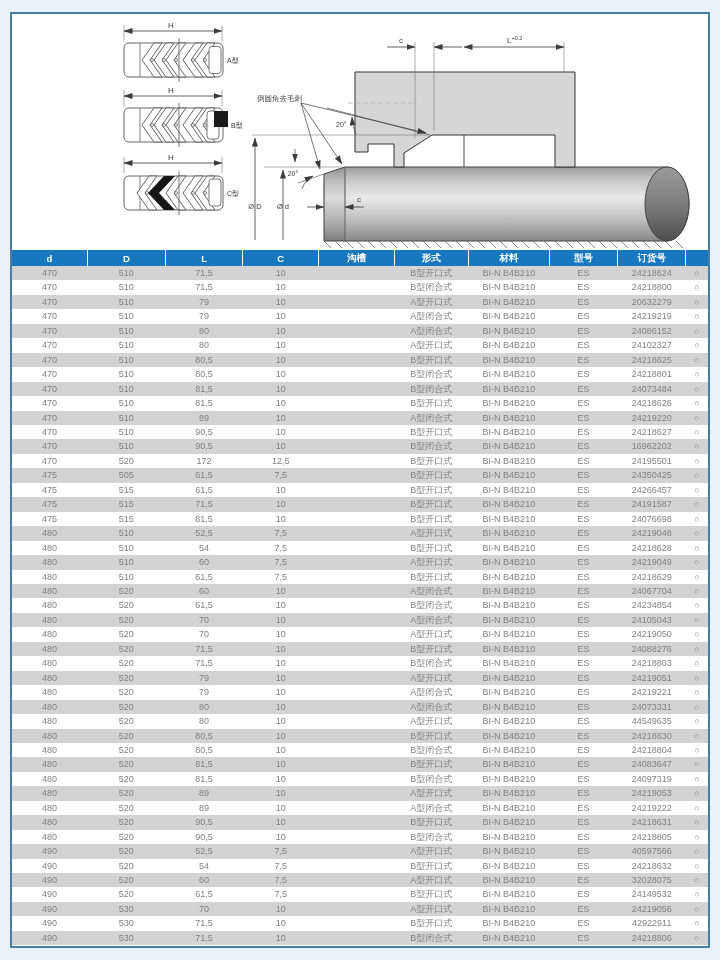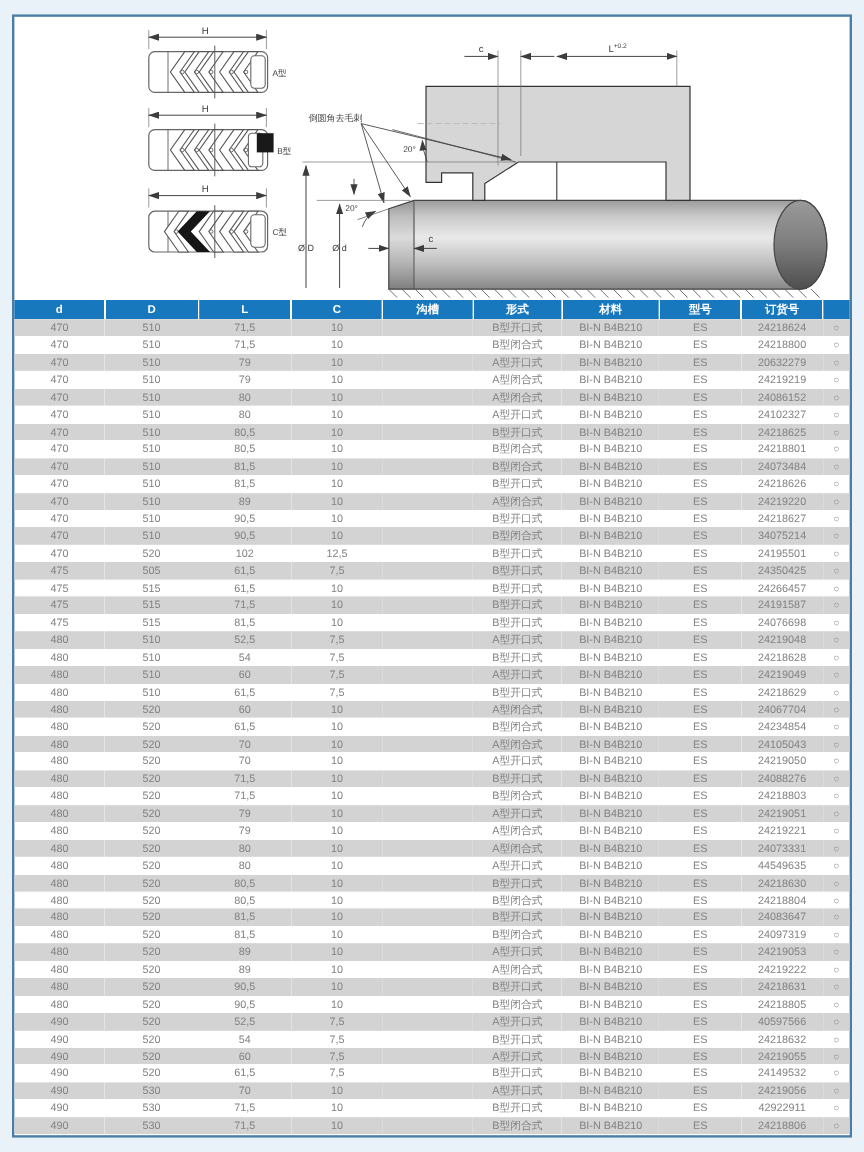--- a/index.html
+++ b/index.html
@@ -345,27 +345,27 @@
         </tr>
         <tr class="shaded">
           <td>470</td>
           <td>510</td>
           <td>90,5</td>
           <td>10</td>
           <td></td>
           <td>B型闭合式</td>
           <td>BI-N B4B210</td>
           <td>ES</td>
-          <td>34075214</td>
-          <td class="avail">○</td>
-        </tr>
-        <tr>
-          <td>470</td>
-          <td>520</td>
-          <td>102</td>
+          <td>16962202</td>
+          <td class="avail">○</td>
+        </tr>
+        <tr>
+          <td>470</td>
+          <td>520</td>
+          <td>172</td>
           <td>12,5</td>
           <td></td>
           <td>B型开口式</td>
           <td>BI-N B4B210</td>
           <td>ES</td>
           <td>24195501</td>
           <td class="avail">○</td>
         </tr>
         <tr class="shaded">
           <td>475</td>
@@ -705,21 +705,21 @@
         </tr>
         <tr class="shaded">
           <td>490</td>
           <td>520</td>
           <td>60</td>
           <td>7,5</td>
           <td></td>
           <td>A型开口式</td>
           <td>BI-N B4B210</td>
           <td>ES</td>
-          <td>24219055</td>
+          <td>32028075</td>
           <td class="avail">○</td>
         </tr>
         <tr>
           <td>490</td>
           <td>520</td>
           <td>61,5</td>
           <td>7,5</td>
           <td></td>
           <td>B型开口式</td>
           <td>BI-N B4B210</td>

